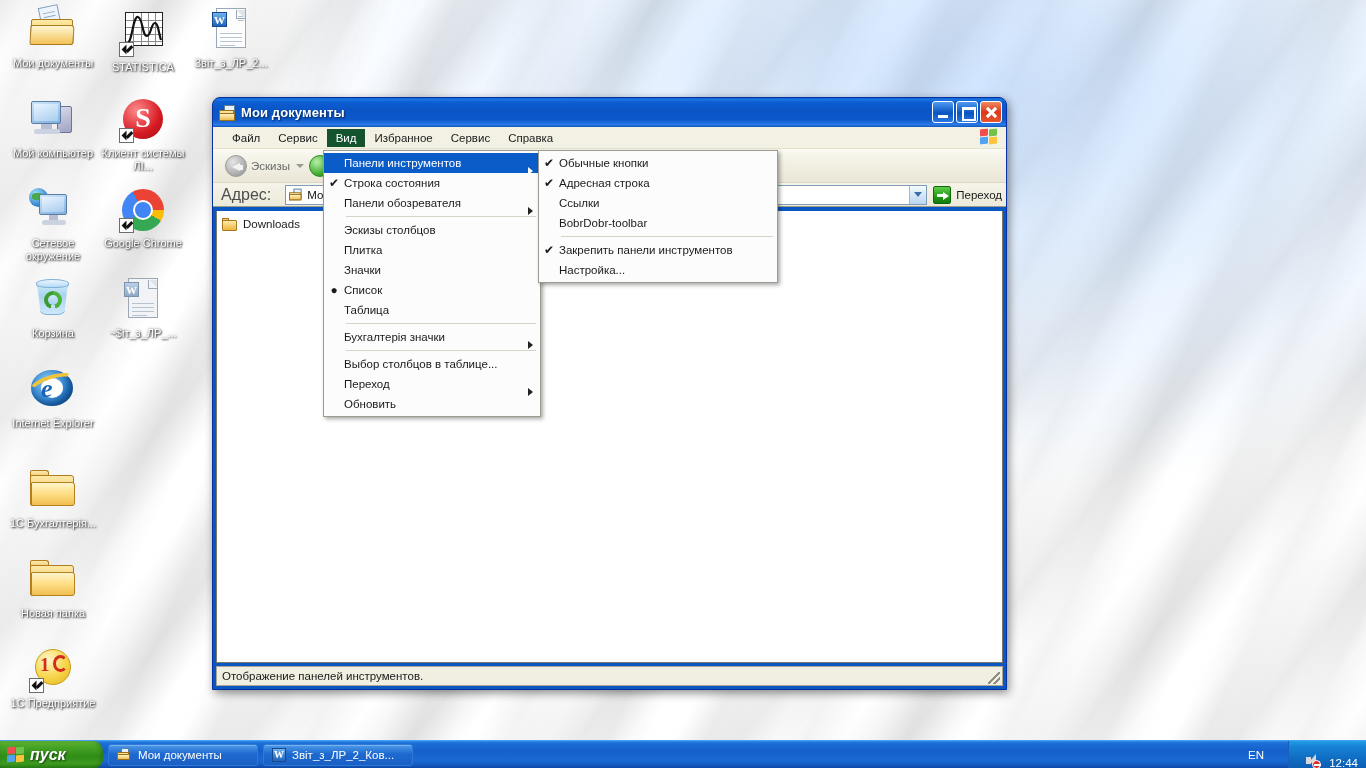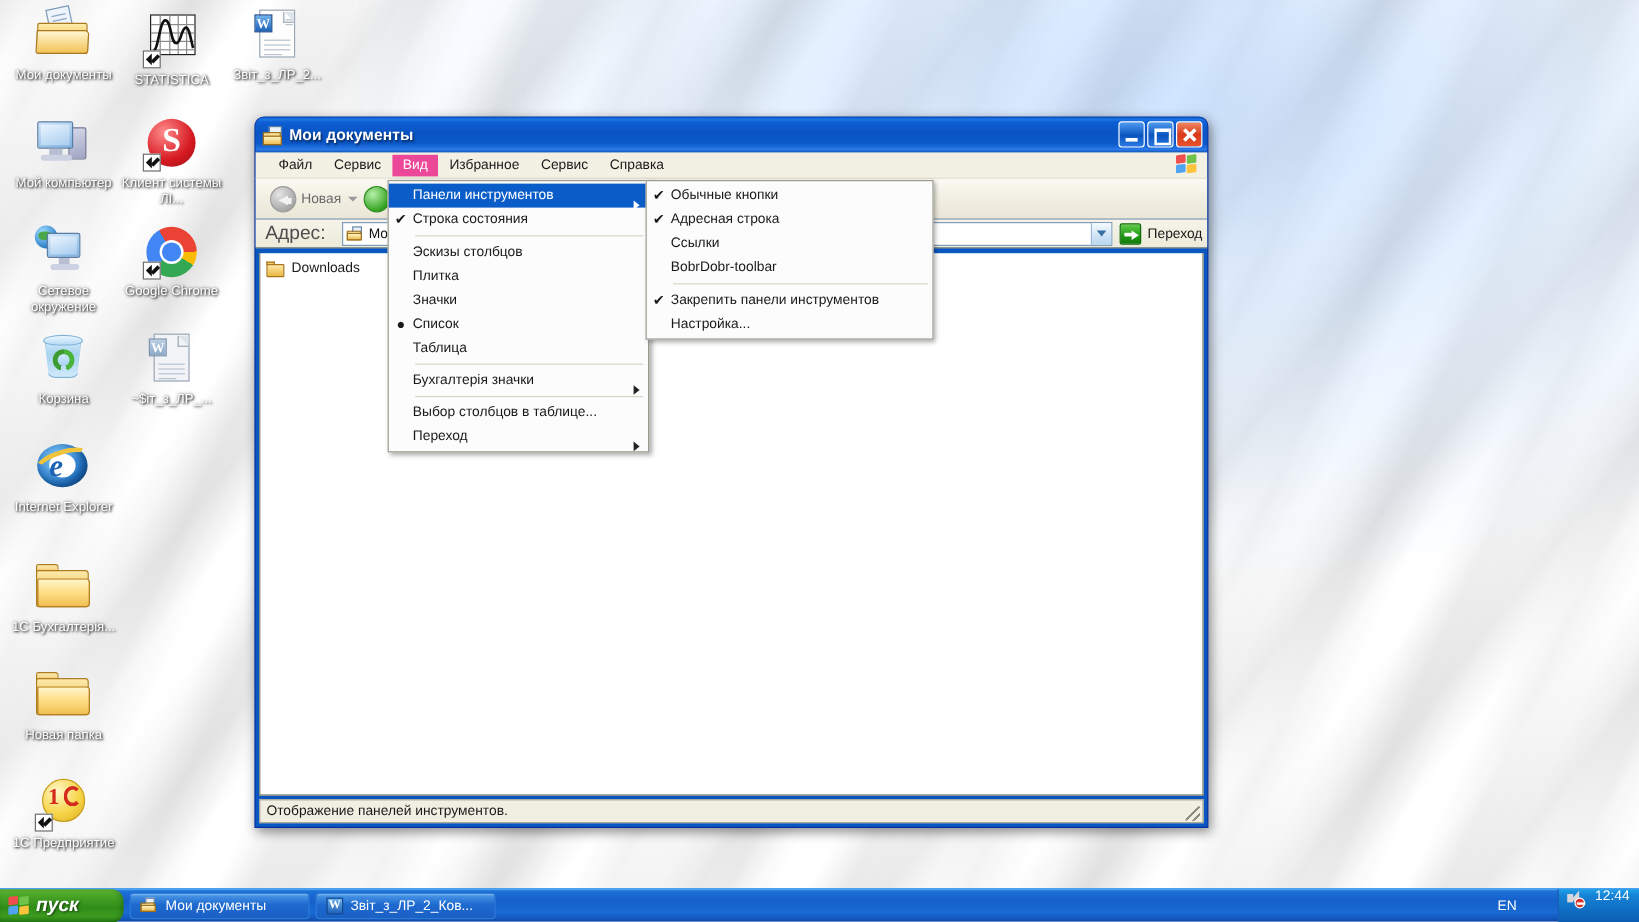--- a/index.html
+++ b/index.html
@@ -169,21 +169,21 @@
     padding-left: 10px;
     border-bottom: 1px solid #e5e2ce;
     position: relative;
   }
   .menubar .mi {
     padding: 3px 9px 3px 9px;
     font-size: 11.5px;
     color: #1a1a1a;
     cursor: default;
   }
-  .menubar .mi.active { background: #ec4899; color: #fff; }
+  .menubar .mi.active { background: #14532d; color: #fff; }
   .menubar .winlogo {
     position: absolute; right: 6px; top: 2px;
     width: 20px; height: 17px;
   }
 
   .toolbar {
     height: 34px;
     background: linear-gradient(180deg,#fbfaf3 0%, #f1efe2 48%, #eae7d7 100%);
     display: flex; align-items: center;
     padding-left: 8px;
@@ -371,24 +371,24 @@
     color: #fff; font-size: 11.5px;
     cursor: default;
     background: linear-gradient(180deg,#4d9ae9,#1e69cf 45%,#1a60c4 100%);
     border: 1px solid #2d7ad8;
     box-shadow: inset 0 1px 0 rgba(255,255,255,.25);
     overflow: hidden; white-space: nowrap;
   }
   .tbtask .ttl { margin-left: 6px; }
   #tray {
     position: absolute; right: 0; top: 0; height: 28px;
-    display: flex; align-items: flex-start;
+    display: flex; align-items: flex-end;
     background: linear-gradient(180deg,#21a0e8 0%,#1784d6 18%,#0f6ec4 60%,#0c5cb2 100%);
     border-left: 1px solid #1a5fb8;
-    padding: 0 8px 0 6px;
+    padding: 0 8px 0 16px;
   }
   #tray .clock { color:#fff; font-size:11.5px; margin-left: 8px; }
   #lang {
     position:absolute; right: 92px; top:0; height:28px;
     display:flex;align-items:center; padding: 0 10px;
     color:#fff;font-size:11.5px;
   }
   .volicon { width:16px;height:16px;position:relative;}
   .volicon .spk {
     position:absolute;left:1px;top:4px;width:5px;height:7px;background:#d8d8dc;
@@ -792,21 +792,21 @@
           <i></i>
         </div>
     </div>
   </div>
 
   <div class="toolbar">
     <div class="tb-btn">
       <span class="backcircle">
           <span class="bar"></span>
         </span>
-      <span class="cap">Новая</span>
+      <span class="cap">Эскизы</span>
     </div>
     <div class="tb-split"></div>
     <div class="tb-btn">
       <span class="fwdcircle"></span>
     </div>
     <div style="width:230px"></div>
     <span class="tb-sync">инхронизация папки</span>
   </div>
 
   <div class="addrbar">
@@ -846,20 +846,25 @@
   <div class="menu" style="left:110px; top:52px; width:218px;">
     <div class="row hl">
       <span class="chk"></span>
       <span class="txt">Панели инструментов</span>
       <span class="arrow"></span>
     </div>
     <div class="row">
       <span class="chk">✔</span>
       <span class="txt">Строка состояния</span>
     </div>
+    <div class="row">
+      <span class="chk"></span>
+      <span class="txt">Панели обозревателя</span>
+      <span class="arrow"></span>
+    </div>
     <div class="sep"></div>
     <div class="row">
       <span class="chk"></span>
       <span class="txt">Эскизы столбцов</span>
     </div>
     <div class="row">
       <span class="chk"></span>
       <span class="txt">Плитка</span>
     </div>
     <div class="row">
@@ -882,20 +887,24 @@
     </div>
     <div class="sep"></div>
     <div class="row">
       <span class="chk"></span>
       <span class="txt">Выбор столбцов в таблице...</span>
     </div>
     <div class="row">
       <span class="chk"></span>
       <span class="txt">Переход</span>
       <span class="arrow"></span>
+    </div>
+    <div class="row">
+      <span class="chk"></span>
+      <span class="txt">Обновить</span>
     </div>
   </div>
 
   <div class="menu" style="left:325px; top:52px; width:240px;">
     <div class="row">
       <span class="chk">✔</span>
       <span class="txt">Обычные кнопки</span>
     </div>
     <div class="row">
       <span class="chk">✔</span>

